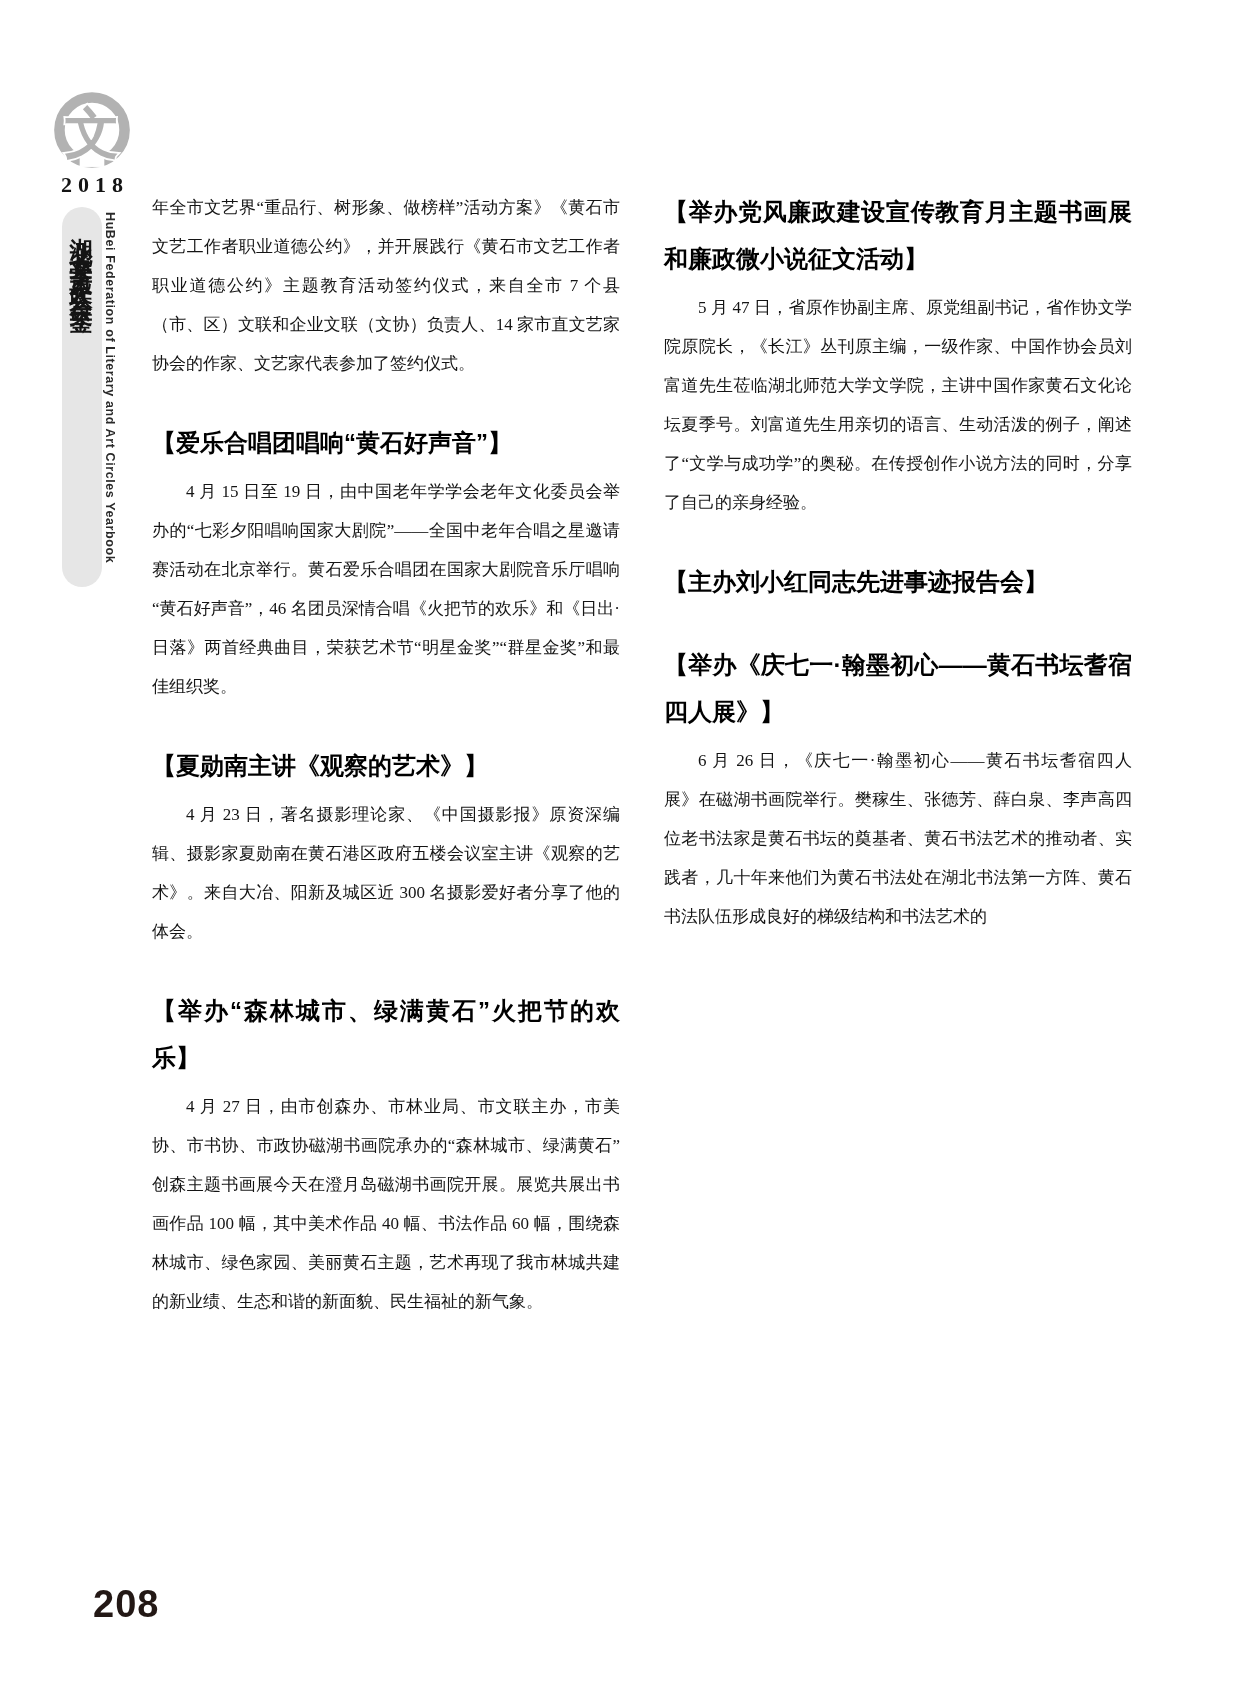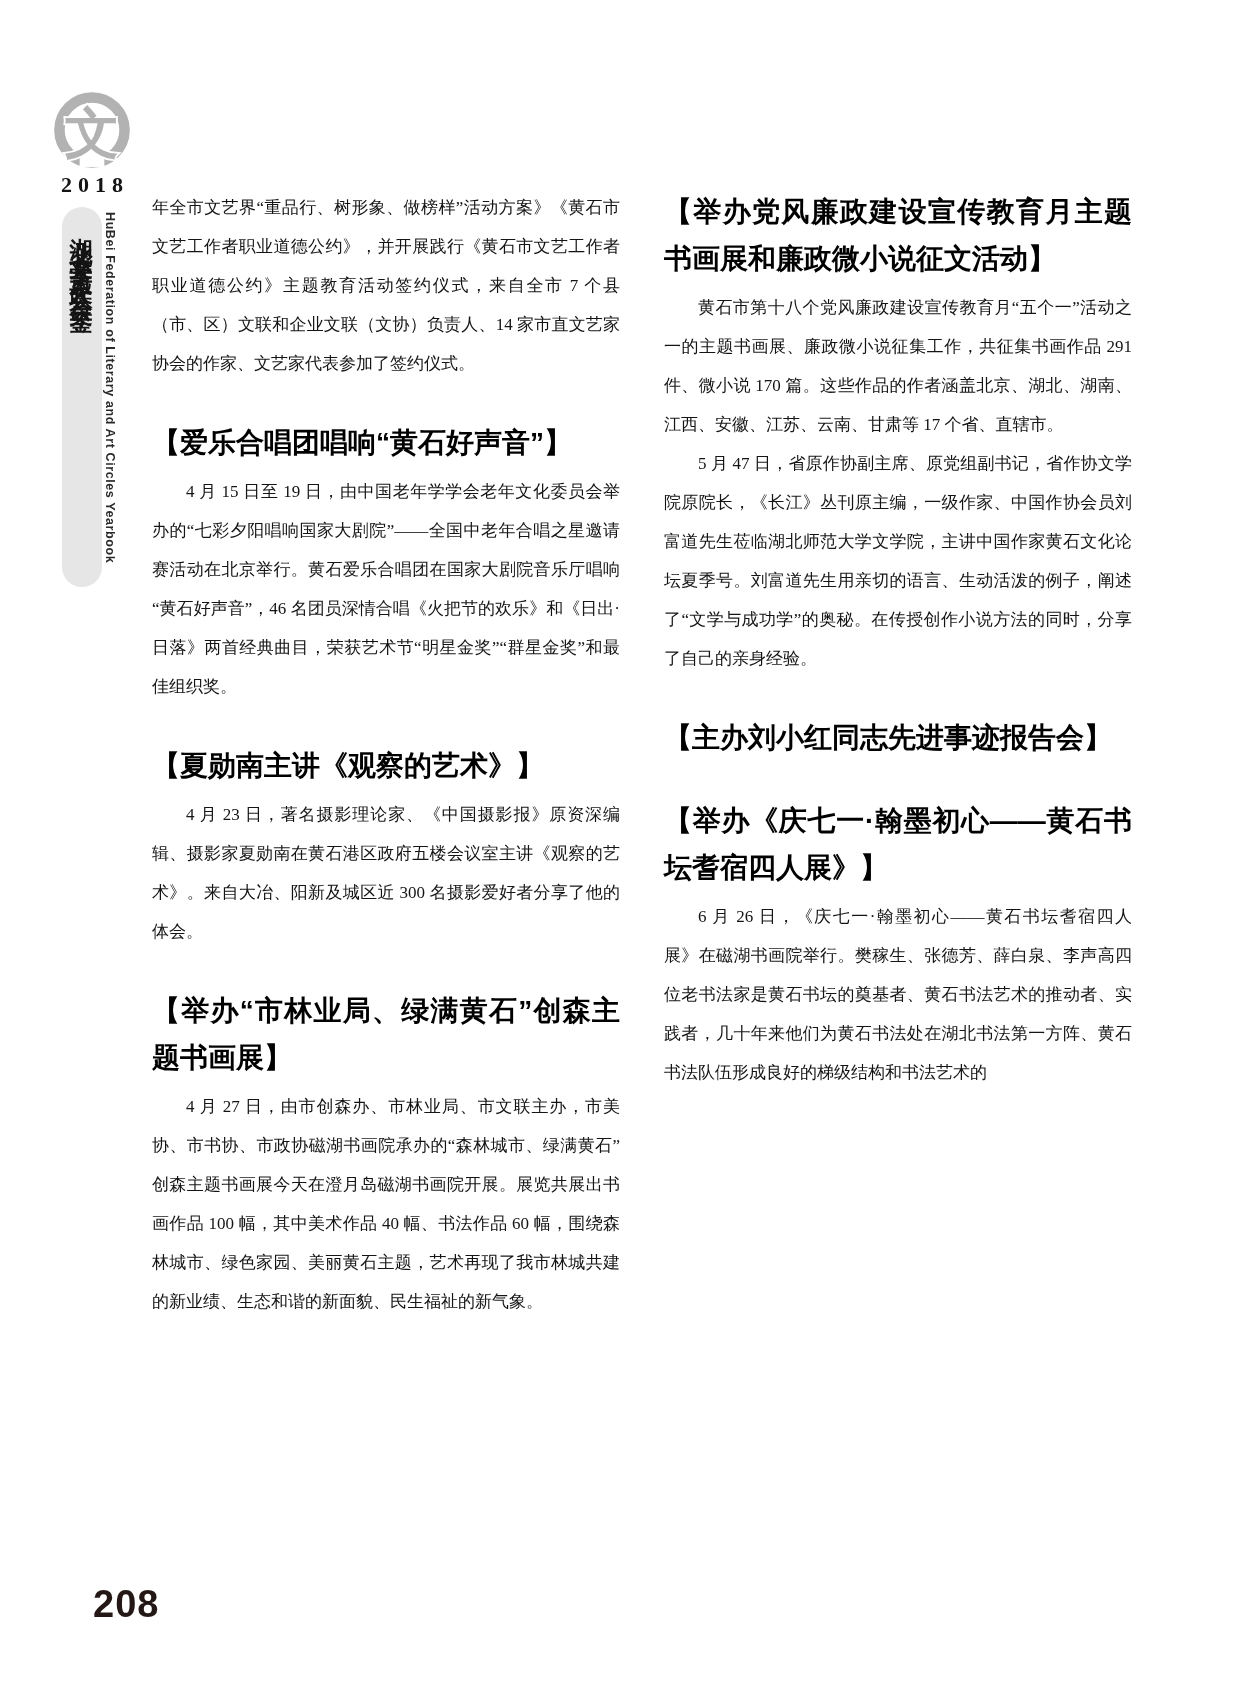--- a/index.html
+++ b/index.html
@@ -63,21 +63,21 @@
     font-family:"Liberation Serif", serif;
     font-size:17px; line-height:39px;
     text-align:justify;
     color:#141414;
   }
   .body-par.indent { text-indent:2em; }
   .hd {
     margin:36px 0 6px 0;
     font-family:"Liberation Sans", sans-serif;
     font-weight:bold;
-    font-size:28px; line-height:47px;
+    font-size:24px; line-height:47px;
     color:#000000;
     text-align:justify;
   }
   .hd.first { margin-top:0; }
 
   
   .pagenum {
     position:absolute; left:93px; top:1583px;
     font-family:"Liberation Sans", sans-serif;
     font-weight:bold; font-size:38px;
@@ -107,27 +107,26 @@
 
     <section class="col">
       <p class="body-par">年全市文艺界“重品行、树形象、做榜样”活动方案》《黄石市文艺工作者职业道德公约》，并开展践行《黄石市文艺工作者职业道德公约》主题教育活动签约仪式，来自全市 7 个县（市、区）文联和企业文联（文协）负责人、14 家市直文艺家协会的作家、文艺家代表参加了签约仪式。</p>
 
       <h2 class="hd">【爱乐合唱团唱响“黄石好声音”】</h2>
       <p class="body-par indent">4 月 15 日至 19 日，由中国老年学学会老年文化委员会举办的“七彩夕阳唱响国家大剧院”——全国中老年合唱之星邀请赛活动在北京举行。黄石爱乐合唱团在国家大剧院音乐厅唱响“黄石好声音”，46 名团员深情合唱《火把节的欢乐》和《日出·日落》两首经典曲目，荣获艺术节“明星金奖”“群星金奖”和最佳组织奖。</p>
 
       <h2 class="hd">【夏勋南主讲《观察的艺术》】</h2>
       <p class="body-par indent">4 月 23 日，著名摄影理论家、《中国摄影报》原资深编辑、摄影家夏勋南在黄石港区政府五楼会议室主讲《观察的艺术》。来自大冶、阳新及城区近 300 名摄影爱好者分享了他的体会。</p>
 
-      <h2 class="hd">【举办“市林业局、绿满黄石”创森主题书画展】</h2>
+      <h2 class="hd">【举办“森林城市、绿满黄石”火把节的欢乐】</h2>
       <p class="body-par indent">4 月 27 日，由市创森办、市林业局、市文联主办，市美协、市书协、市政协磁湖书画院承办的“森林城市、绿满黄石”创森主题书画展今天在澄月岛磁湖书画院开展。展览共展出书画作品 100 幅，其中美术作品 40 幅、书法作品 60 幅，围绕森林城市、绿色家园、美丽黄石主题，艺术再现了我市林城共建的新业绩、生态和谐的新面貌、民生福祉的新气象。</p>
     </section>
 
     <section class="col">
       <h2 class="hd first">【举办党风廉政建设宣传教育月主题书画展和廉政微小说征文活动】</h2>
-      <p class="body-par indent">黄石市第十八个党风廉政建设宣传教育月“五个一”活动之一的主题书画展、廉政微小说征集工作，共征集书画作品 291 件、微小说 170 篇。这些作品的作者涵盖北京、湖北、湖南、江西、安徽、江苏、云南、甘肃等 17 个省、直辖市。</p>
 
       <p class="body-par indent">5 月 47 日，省原作协副主席、原党组副书记，省作协文学院原院长，《长江》丛刊原主编，一级作家、中国作协会员刘富道先生莅临湖北师范大学文学院，主讲中国作家黄石文化论坛夏季号。刘富道先生用亲切的语言、生动活泼的例子，阐述了“文学与成功学”的奥秘。在传授创作小说方法的同时，分享了自己的亲身经验。</p>
 
       <h2 class="hd">【主办刘小红同志先进事迹报告会】</h2>
 
       <h2 class="hd">【举办《庆七一·翰墨初心——黄石书坛耆宿四人展》】</h2>
       <p class="body-par indent">6 月 26 日，《庆七一·翰墨初心——黄石书坛耆宿四人展》在磁湖书画院举行。樊稼生、张德芳、薛白泉、李声高四位老书法家是黄石书坛的奠基者、黄石书法艺术的推动者、实践者，几十年来他们为黄石书法处在湖北书法第一方阵、黄石书法队伍形成良好的梯级结构和书法艺术的</p>
     </section>
 
   </div>

